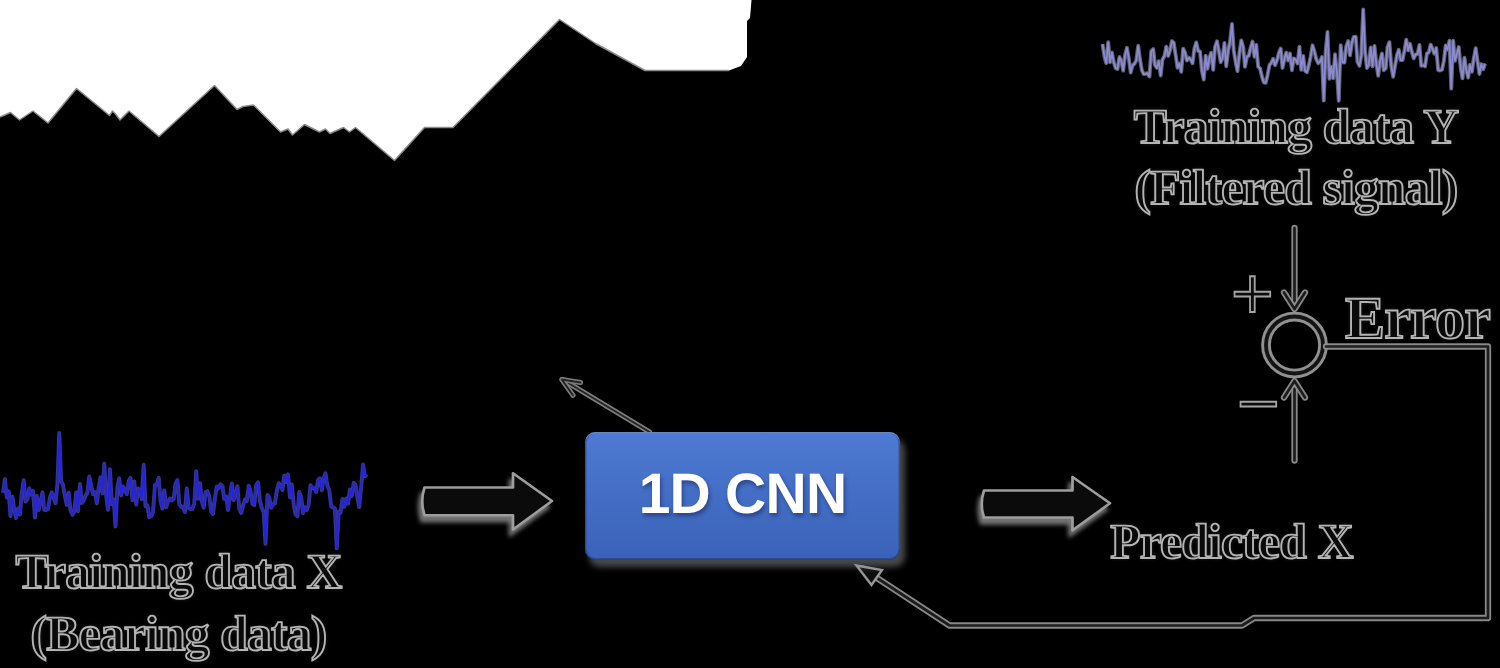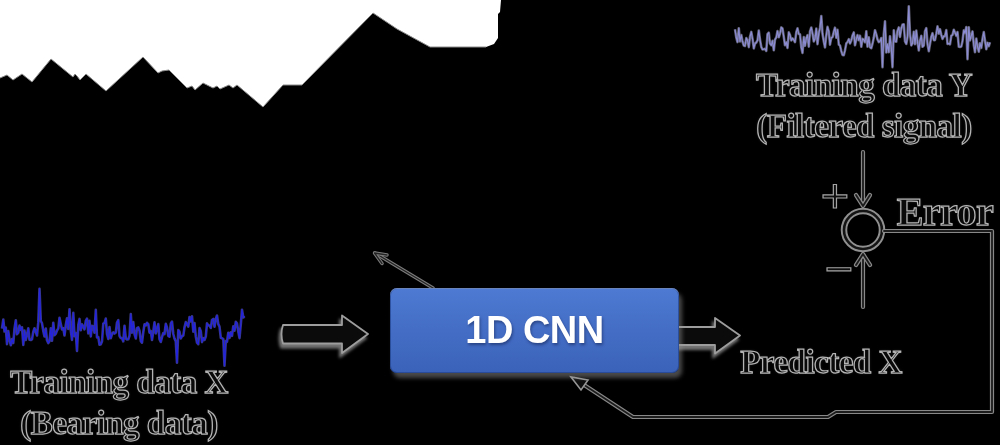--- a/index.html
+++ b/index.html
@@ -36,21 +36,21 @@
     font-size:38px;
     line-height:42px;
     color:#0d0d0d;
     -webkit-text-stroke:1.2px #a3a3a3;
   }
   #plus-sign{left:819px;top:174px;}
   #minus-sign{left:823px;top:247px;}
 
   
   #cnn-box{
-    position:absolute;left:390px;top:288px;width:289px;height:85px;
+    position:absolute;left:390px;top:288px;width:210px;height:85px;
     border-radius:7px;
     background:linear-gradient(180deg,var(--cnn-top,#4e7ad3) 0%,var(--cnn-bot,#3a62b8) 100%);
     box-shadow:3px 5px 4px rgba(145,145,145,.5), inset 0 1px 0 rgba(255,255,255,.28), inset 0 0 0 1px rgba(30,60,130,.6);
     display:flex;align-items:center;justify-content:center;
   }
   #cnn-label{
     color:#fff;font-weight:700;font-size:38px;letter-spacing:-0.5px;
     text-shadow:1px 2px 3px rgba(10,20,60,.45);
     font-family:"Liberation Sans",sans-serif;
   }

